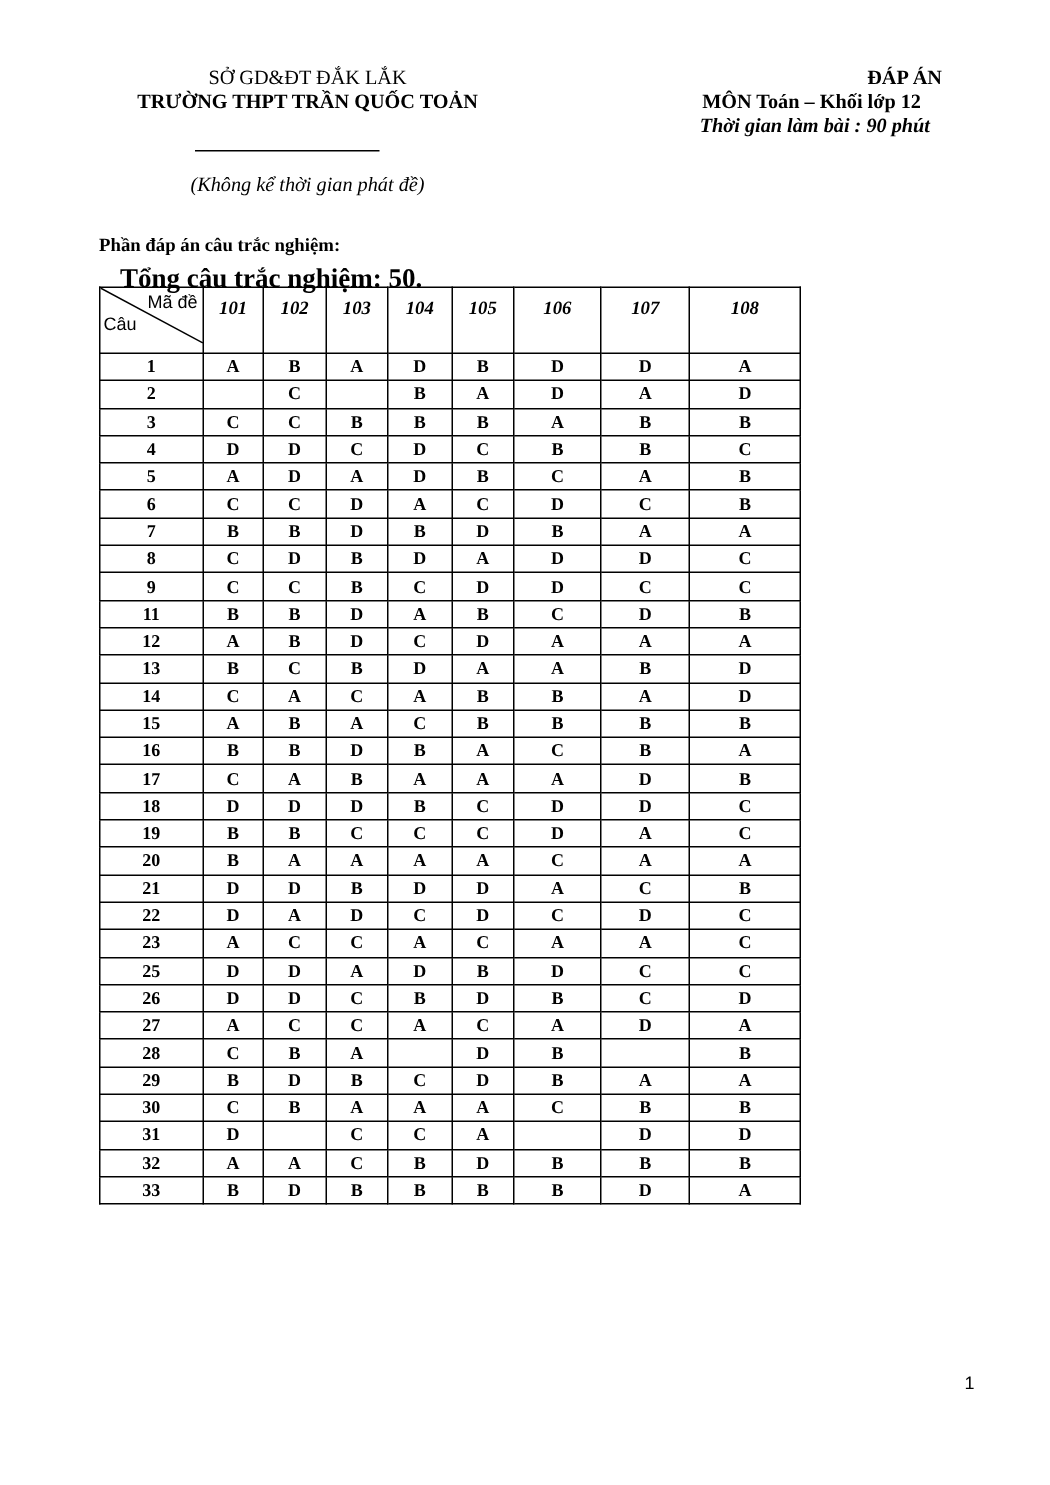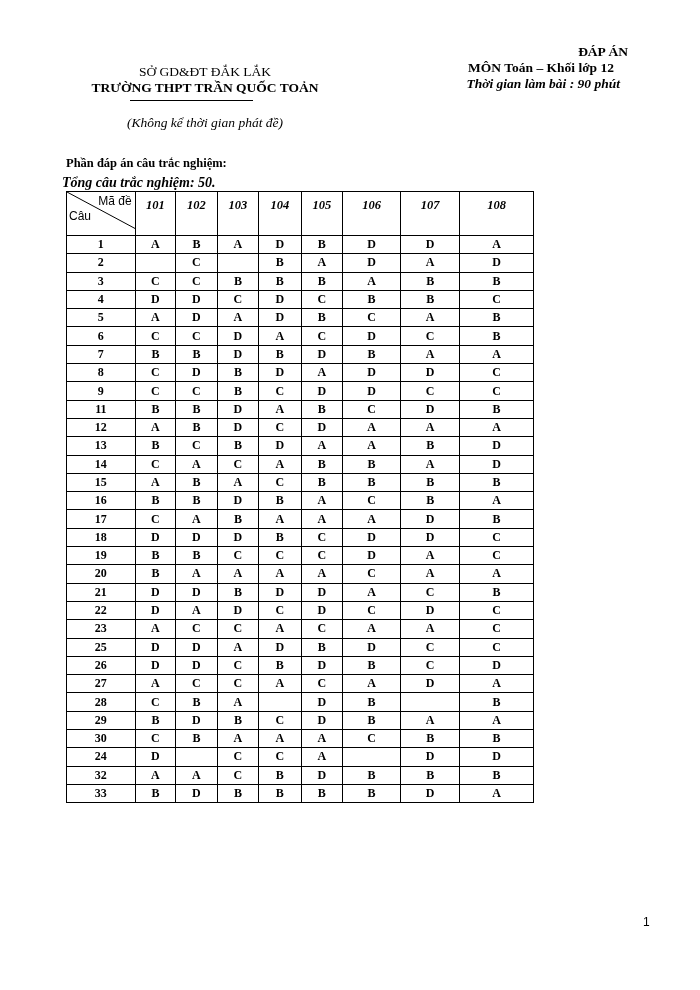--- a/index.html
+++ b/index.html
@@ -1,27 +1,27 @@
 <!DOCTYPE html>
 <html><head>
 <meta charset="utf-8">
 <style>
   html, body { margin: 0; padding: 0; background: #ffffff; }
   body { width: 700px; height: 990px; position: relative; font-family: "Liberation Serif", serif; color: #000; overflow: hidden; }
-  .hdr-left { position: absolute; left: 50px; top: 44px; width: 310px; text-align: center; margin-top: 20px; }
+  .hdr-left { position: absolute; left: 50px; top: 44px; width: 310px; text-align: center; }
   .hdr-left .dept { font-size: 13.5px; line-height: 16px; }
   .hdr-left .school { font-size: 13.5px; font-weight: bold; line-height: 16px; }
   .hdr-rule { position: absolute; left: 130px; top: 100px; width: 123px; border-top: 1px solid #000; }
   .note { position: absolute; left: 50px; top: 115px; width: 310px; text-align: center; font-style: italic; font-size: 13.5px; }
   .hdr-right { position: absolute; left: 420px; top: 44px; width: 240px; text-align: right; }
   .hdr-right .t1 { font-weight: bold; font-size: 13.5px; line-height: 16px; text-align: right; padding-right: 32px; }
   .hdr-right .t2 { font-weight: bold; font-size: 13.5px; line-height: 16px; padding-right: 46px; }
   .hdr-right .t3 { font-weight: bold; font-style: italic; font-size: 13.5px; line-height: 16px; padding-right: 40px; }
   .sec1 { position: absolute; left: 66px; top: 156px; font-weight: bold; font-size: 12.5px; }
-  .sec2 { position: absolute; left: 62px; top: 175px; font-weight: bold; font-style: italic; font-size: 14px; }
+  .sec2 { position: absolute; left: 80px; top: 175px; font-weight: bold; font-size: 18px; }
   table.ans { position: absolute; left: 66px; top: 191px; border-collapse: collapse; width: 468px; }
   table.ans td, table.ans th { border: 1px solid #000; text-align: center; font-weight: bold; font-size: 12px; padding: 0; height: 17.3px; }
   table.ans th { height: 37px; font-style: italic; font-size: 12.5px; vertical-align: top; padding-top: 6px; }
   th.corner { position: relative; width: 69px; padding: 0 !important; }
   th.corner .tr { position: absolute; right: 3px; top: 2px; font-family: "Liberation Sans", sans-serif; font-style: normal; font-weight: normal; font-size: 12px; }
   th.corner .bl { position: absolute; left: 2px; bottom: 12px; font-family: "Liberation Sans", sans-serif; font-style: normal; font-weight: normal; font-size: 12px; }
   th.corner svg { position: absolute; left: 0; top: 0; }
   .pageno { position: absolute; left: 643px; top: 915px; font-size: 12px; font-family: "Liberation Sans", sans-serif; }
 </style>
 </head>
@@ -366,21 +366,21 @@
         <td>C</td>
         <td>B</td>
         <td>A</td>
         <td>A</td>
         <td>A</td>
         <td>C</td>
         <td>B</td>
         <td>B</td>
       </tr>
       <tr>
-        <td>24</td>
+        <td>31</td>
         <td>D</td>
         <td></td>
         <td>C</td>
         <td>C</td>
         <td>A</td>
         <td></td>
         <td>D</td>
         <td>D</td>
       </tr>
       <tr>

